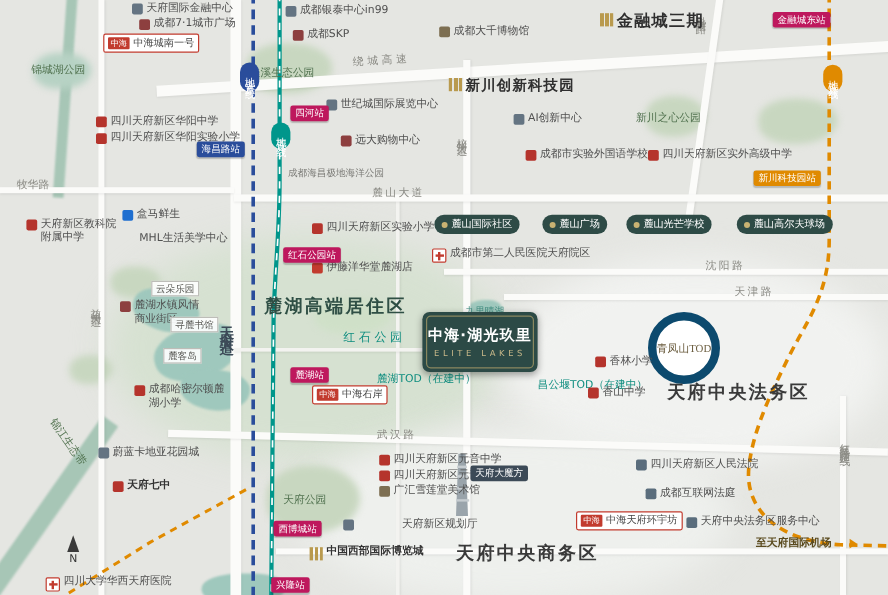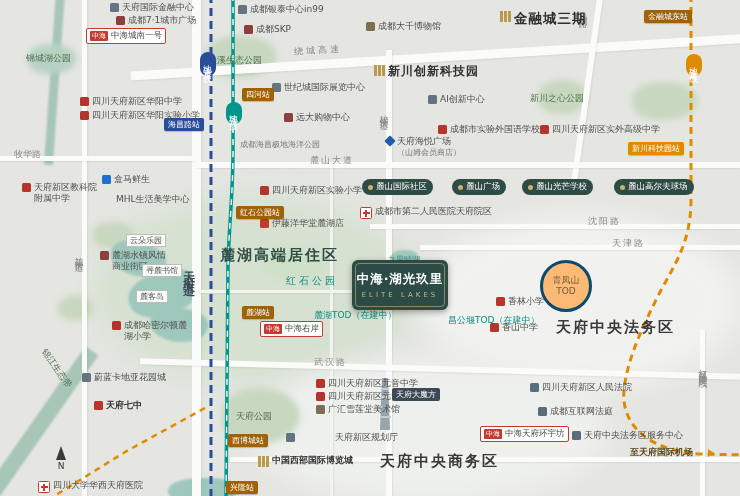--- a/index.html
+++ b/index.html
@@ -39,31 +39,31 @@
       linear-gradient(#c23b2e,#c23b2e) center/7px 2px no-repeat,
       linear-gradient(#c23b2e,#c23b2e) center/2px 7px no-repeat,#fff;
       border:1px solid #c23b2e;width:10px;height:10px;}
   .ic-gold{width:11px;height:11px;border-radius:0;
       background:linear-gradient(90deg,#b99a4e 0 28%,transparent 28% 38%,#b99a4e 38% 66%,transparent 66% 76%,#b99a4e 76% 100%);}
   .tbox{position:absolute;background:rgba(255,255,255,.9);border:1px solid #bdbdb8;
         font-size:8px;color:#585854;padding:0 3px;z-index:12;white-space:nowrap;}
   
   .badge{position:absolute;font-size:8px;color:#fff;padding:1px 4px;border-radius:2px;
          z-index:13;white-space:nowrap;box-shadow:0 1px 1px rgba(0,0,0,.2);}
-  .b-teal{background:#a16207;}
+  .b-teal{background:#be185d;}
   .b-blue{background:#2a4d9b;}
   .b-orange{background:#e08a00;}
   .mpill{position:absolute;writing-mode:vertical-rl;font-size:8.5px;color:#fff;
          padding:6px 2px;border-radius:8px;letter-spacing:2px;z-index:13;}
   
   .zone-title{position:absolute;font-weight:bold;z-index:14;white-space:nowrap;}
   .tod{position:absolute;color:#0e8d7f;font-size:9px;z-index:12;white-space:nowrap;}
-  .todcircle{position:absolute;width:46px;height:46px;border-radius:50%;background:#fdba74;
-        border:3px solid #0c4a6e;color:#6b5d3f;font-size:9px;display:flex;align-items:center;
-        justify-content:center;text-align:center;z-index:11;line-height:1.2;}
+  .todcircle{position:absolute;width:46px;height:46px;border-radius:50%;background:#ffffff;
+        border:7px solid #0c4a6e;color:#6b5d3f;font-size:9px;display:flex;align-items:center;
+        justify-content:center;text-align:center;z-index:11;line-height:1.2;font-family:Liberation Serif, serif;}
   .pill{position:absolute;background:#2e4b46;color:#fff;font-size:8.5px;padding:2px 6px;
         border-radius:9px;z-index:12;white-space:nowrap;display:flex;align-items:center;gap:3px;}
   .pill .dot{width:5px;height:5px;border-radius:50%;background:#c9b272;}
   .zh{position:absolute;background:#fff;border:1px solid #c23b2e;border-radius:2px;
       font-size:8.5px;color:#444;padding:1px 3px;z-index:13;display:flex;align-items:center;
       gap:3px;white-space:nowrap;}
   .zh .logo{background:#c23b2e;color:#fff;font-size:7px;padding:0 2px;border-radius:1px;}
   #proj{position:absolute;left:352px;top:260px;width:96px;height:50px;background:#2c4a46;
         border-radius:6px;z-index:15;display:flex;flex-direction:column;align-items:center;
         justify-content:center;box-shadow:0 2px 6px rgba(0,0,0,.35);}
@@ -274,24 +274,20 @@
       <span>AI创新中心</span>
     </div>
   <div class="poi" style="left:438px;top:124px;">
     <span class="ic ic-school"></span>
       <span>成都市实验外国语学校</span>
     </div>
   <div class="poi" style="left:540px;top:124px;">
     <span class="ic ic-school"></span>
       <span>四川天府新区实外高级中学</span>
     </div>
-  <div class="poi" style="left:386px;top:136px;">
-    <span class="ic ic-sam"></span>
-    <span><span>天府海悦广场</span><br><span class="tinytxt">（山姆会员商店）</span></span>
-    </div>
   <div class="poi" style="left:260px;top:185px;">
     <span class="ic ic-school"></span>
       <span>四川天府新区实验小学</span>
     </div>
   <div class="poi" style="left:260px;top:218px;">
     <span class="ic ic-ito"></span>
       <span>伊藤洋华堂麓湖店</span>
     </div>
   <div class="poi" style="left:360px;top:206px;">
     <span class="ic ic-hosp"></span>

